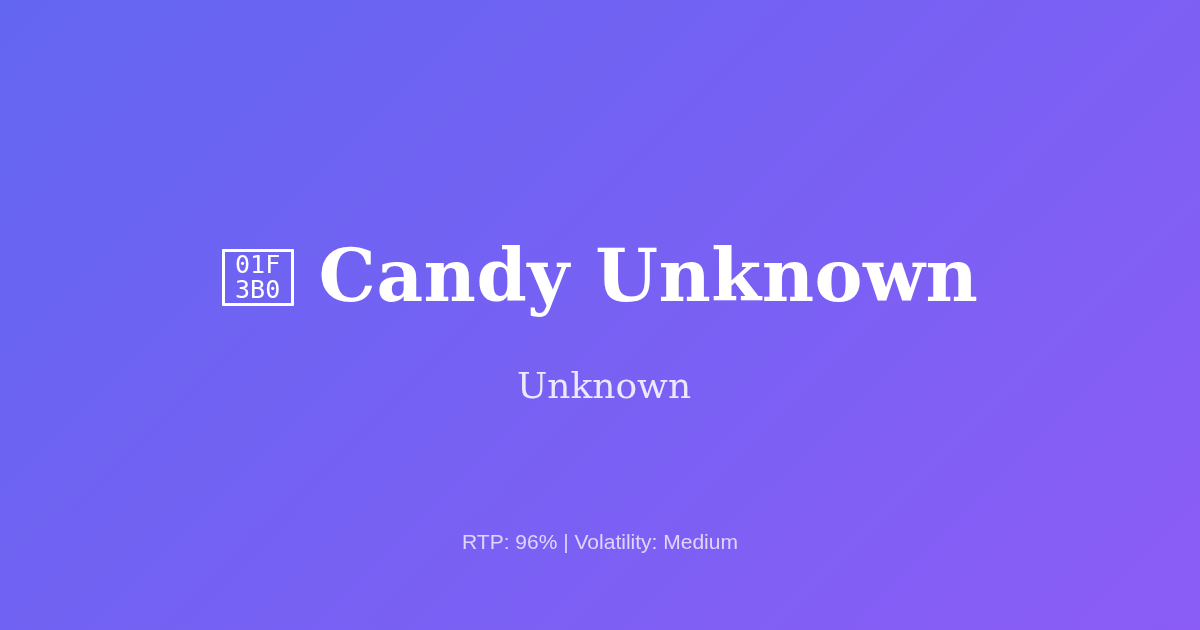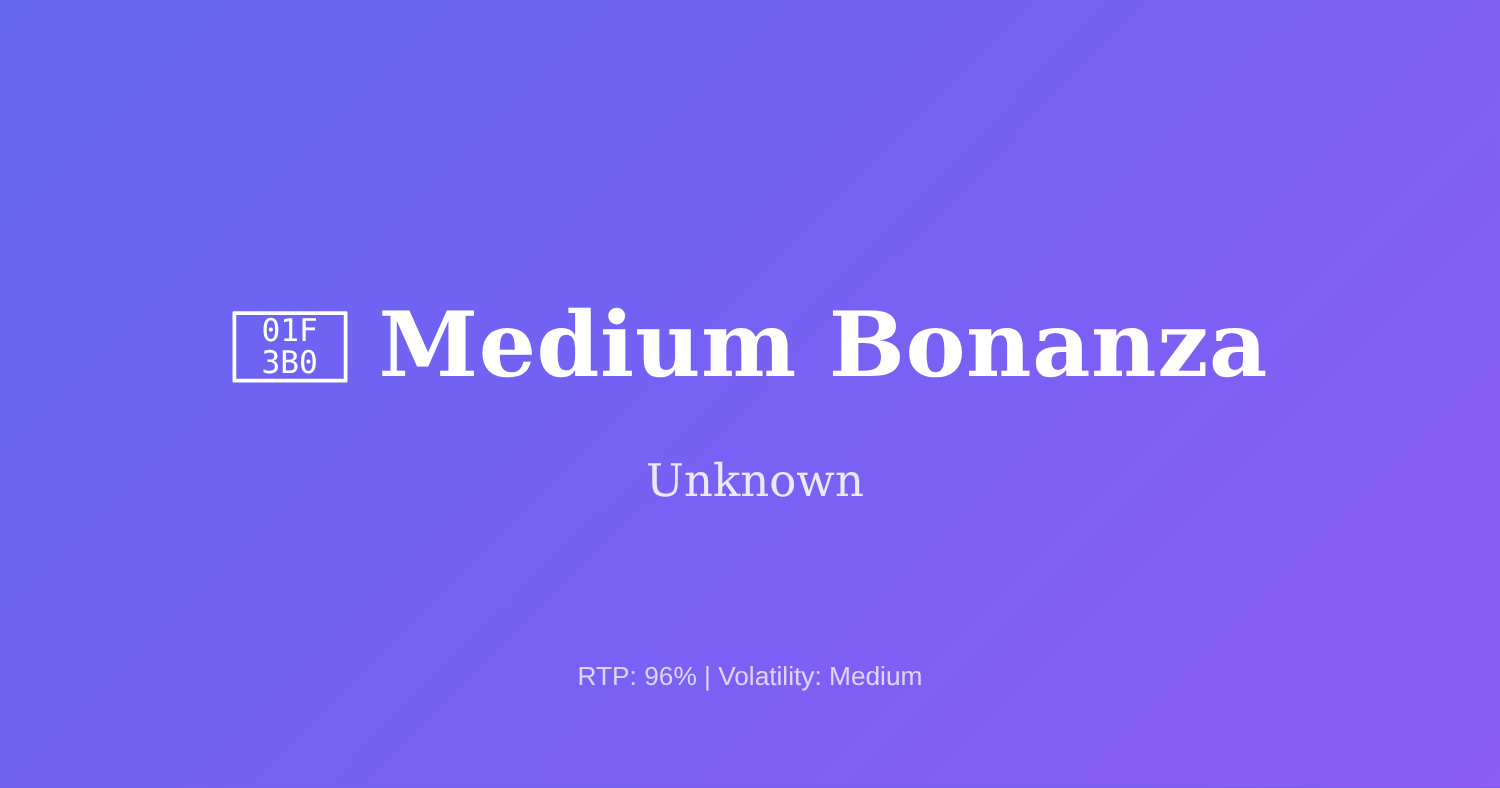--- a/index.html
+++ b/index.html
@@ -39,21 +39,21 @@
     justify-content: center;
     white-space: nowrap;
   }
 
   
   #slot-machine-icon {
     display: inline-flex;
     flex-direction: column;
     align-items: center;
     justify-content: center;
-    width: 92px;
+    width: 72px;
     height: 57px;
     border: 3px solid #ffffff;
     border-radius: 1px;
     margin-right: 25px;
     flex: 0 0 auto;
     position: relative;
     top: 1px;
   }
 
   .tofu-line {
@@ -113,21 +113,21 @@
 
 <div id="og-card">
 
   <div id="title-row">
 
     <span id="slot-machine-icon">
       <span class="tofu-line">01F</span>
       <span class="tofu-line">3B0</span>
     </span>
 
-    <h1 id="game-title">Medium Bonanza</h1>
+    <h1 id="game-title">Candy Unknown</h1>
 
   </div>
 
   <div id="provider-name">Unknown</div>
 
   <div id="game-stats">RTP: 96% | Volatility: Medium</div>
 
 </div>
 
 </body></html>

